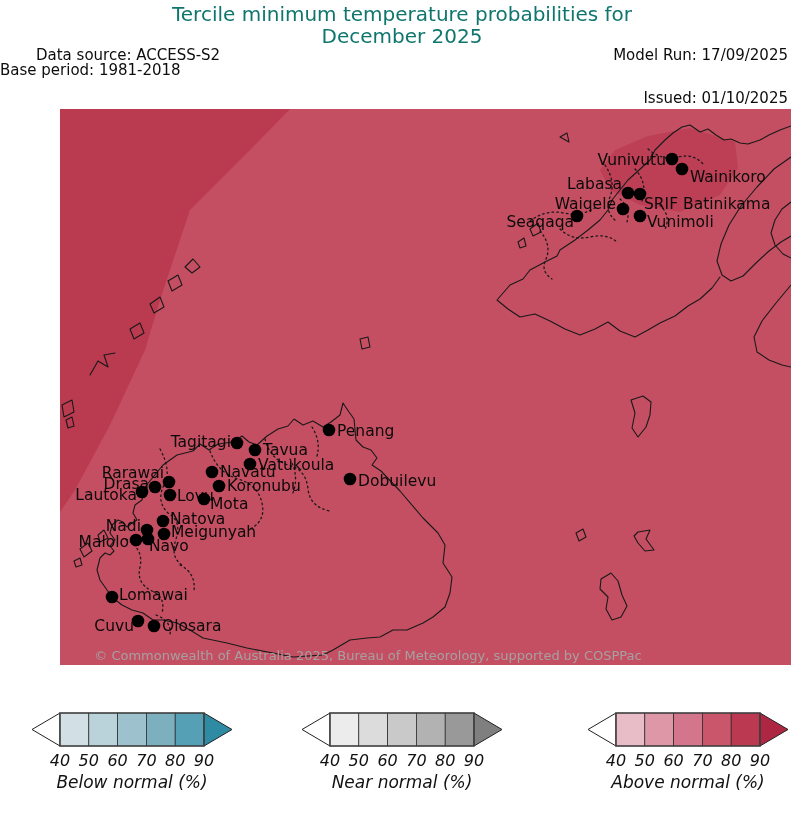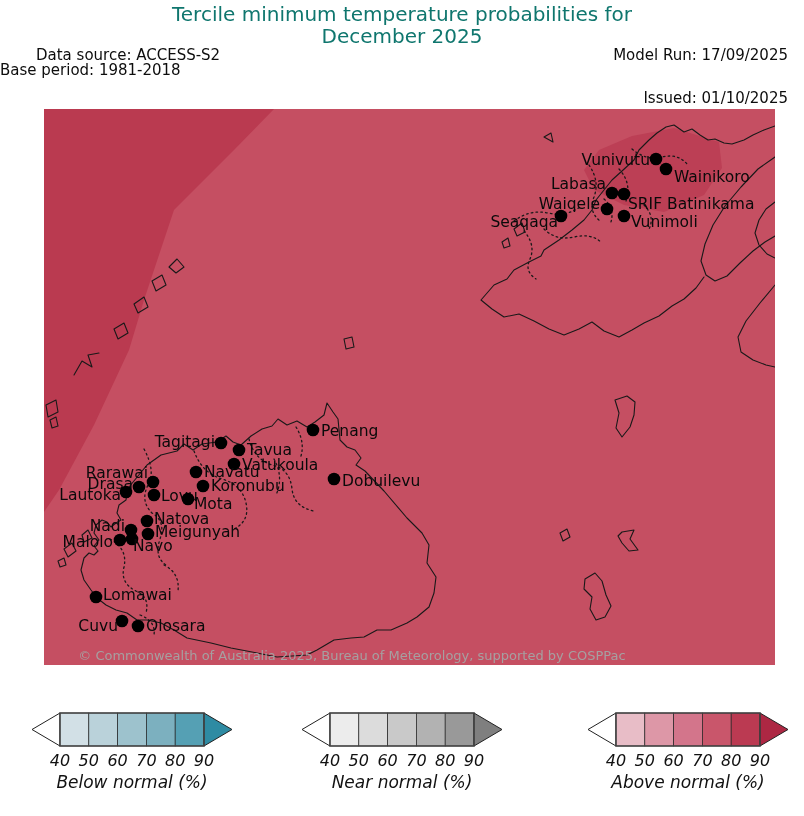--- a/index.html
+++ b/index.html
@@ -5,21 +5,21 @@
   html,body{margin:0;padding:0;background:#fff;}
   body{width:804px;height:816px;position:relative;overflow:hidden;
        font-family:"DejaVu Sans","Liberation Sans",sans-serif;color:#111;}
   .title{position:absolute;top:3px;left:0;width:100%;text-align:center;
          font-size:20px;line-height:22px;color:#0f766e;}
   .meta{position:absolute;font-size:15px;color:#0d0d0d;white-space:nowrap;}
   #data-source{left:16px;top:46px;margin-left:20px;}
   #base-period{left:0;top:61px;width:100%;text-align:left;}
   #model-run{right:16px;top:46px;text-align:right;}
   #issued{right:16px;top:61px;text-align:center;margin-top:28px;}
-  #map-wrap{position:absolute;left:44px;top:109px;width:731px;height:616px;}
+  #map-wrap{position:absolute;left:60px;top:109px;width:731px;height:616px;}
   #map-wrap svg{display:block;}
   .site-label{font-size:15.5px;fill:#0a0a0a;}
   .copyright{font-size:13px;fill:#a6a0a1;}
   .legend{position:absolute;top:706px;font-style:italic;}
   .tick-label{font-size:16px;fill:#111;}
   .legend-label{font-size:17px;fill:#111;}
 </style>
 </head>
 <body>
 

